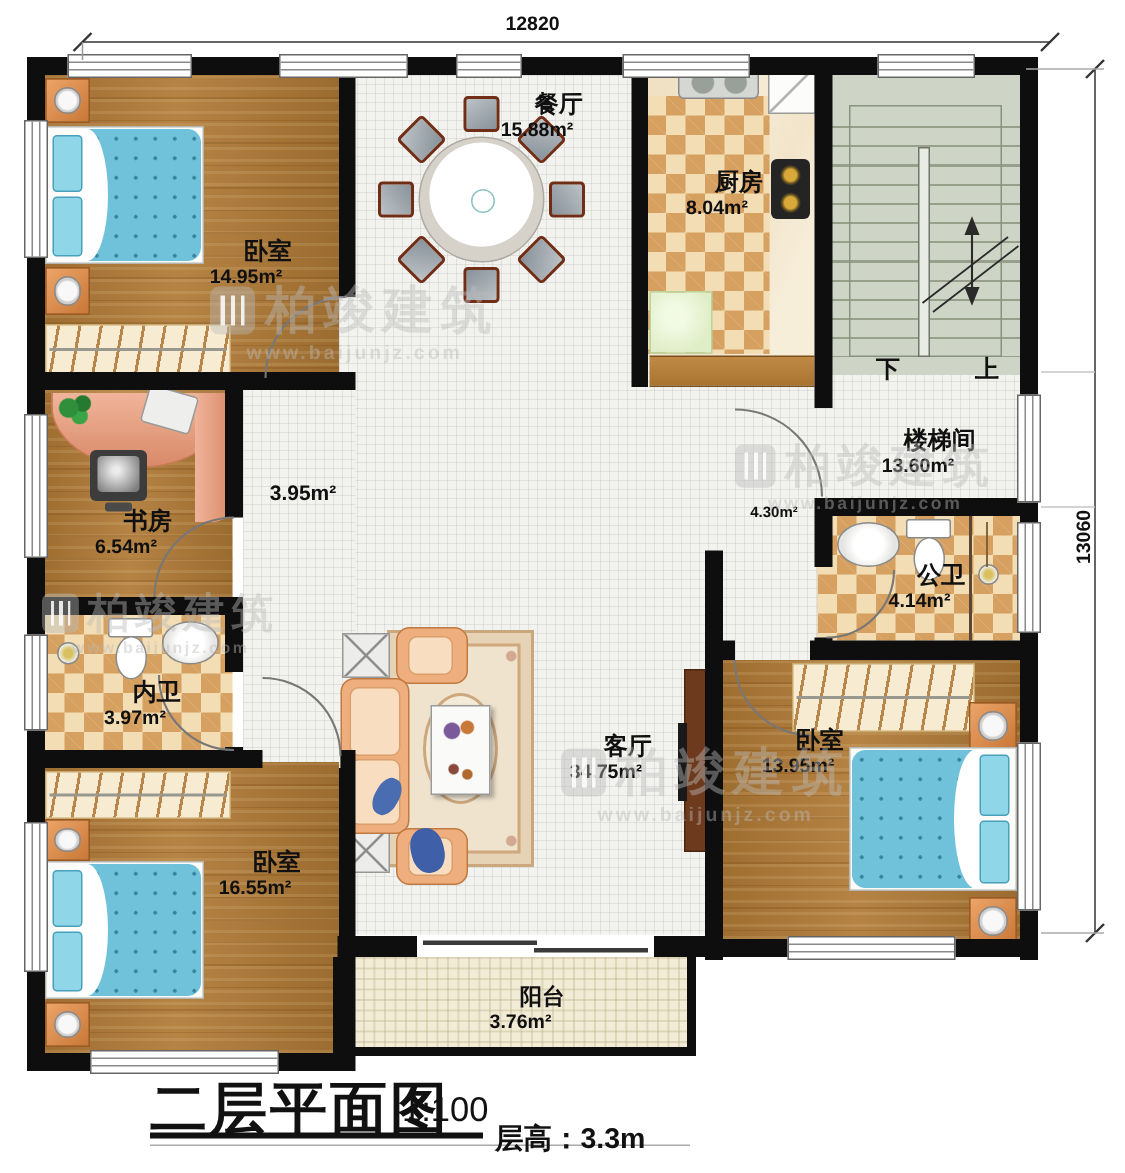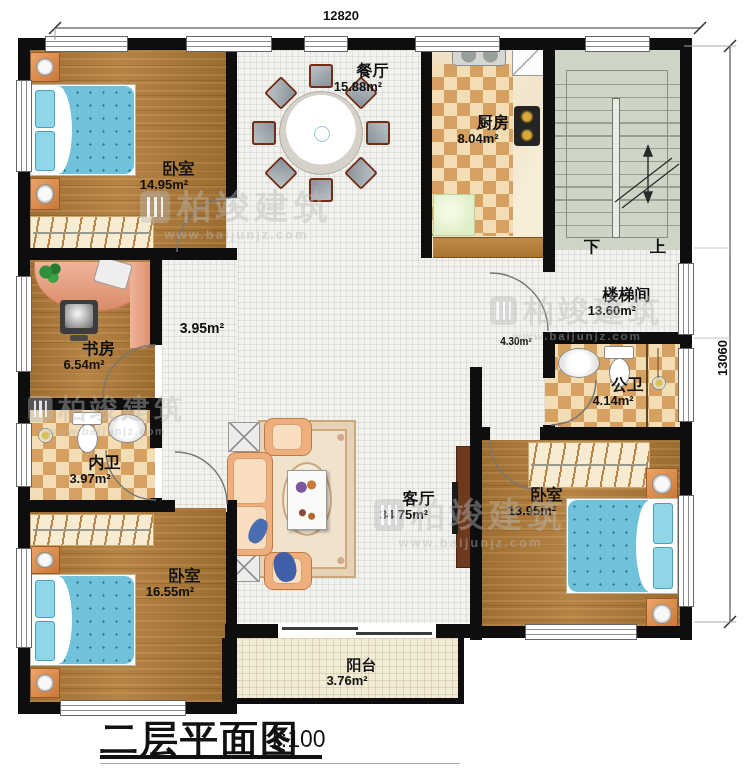--- a/index.html
+++ b/index.html
@@ -298,21 +298,21 @@
     <span class="nm">卧室</span>
     <span class="ar">13.95m²</span>
   </div>
   <div class="rlabel" style="left:347px;top:673px;">
     <span class="nm" style="font-size:15px;">阳台</span>
     <span class="ar">3.76m²</span>
   </div>
   <div class="dirlbl" style="left:592px;top:247px;">下</div>
   <div class="dirlbl" style="left:658px;top:247px;">上</div>
 
-  <div class="dim" style="left:341px;top:8px;transform:translateX(-50%);">12820</div>
+  <div class="dim" style="left:355px;top:8px;transform:translateX(-50%);">12820</div>
   <div class="dim" style="left:722px;top:358px;transform:translate(-50%,-50%) rotate(-90deg);">13060</div>
 
   <div class="wm" style="left:140px;top:184px;">
     <div class="wm-row">
         <span class="wm-logo"></span>
       <span class="wm-name">柏竣建筑</span>
       </div>
     <div class="wm-url">www.baijunjz.com</div>
   </div>
   <div class="wm" style="left:28px;top:390px;transform:scale(.82);transform-origin:left top;">
@@ -334,14 +334,17 @@
         <span class="wm-logo"></span>
       <span class="wm-name">柏竣建筑</span>
       </div>
     <div class="wm-url">www.baijunjz.com</div>
   </div>
 
   <div class="tblock" style="left:100px;top:714px;font-size:38px;font-weight:700;letter-spacing:2px;">二层平面图</div>
   <div class="tblock" style="left:100px;top:755px;width:222px;height:4px;background:#111;"></div>
   <div class="tblock" style="left:100px;top:763px;width:360px;height:1px;background:#aaa;"></div>
   <div class="tblock" style="left:268px;top:726px;font-size:23px;">1:100</div>
+  <div class="tblock" style="left:330px;top:746px;font-size:19px;font-weight:700;">
+    <span>层高：</span><span>3.3m</span>
+  </div>
 
 </div>
 
 </body></html>

